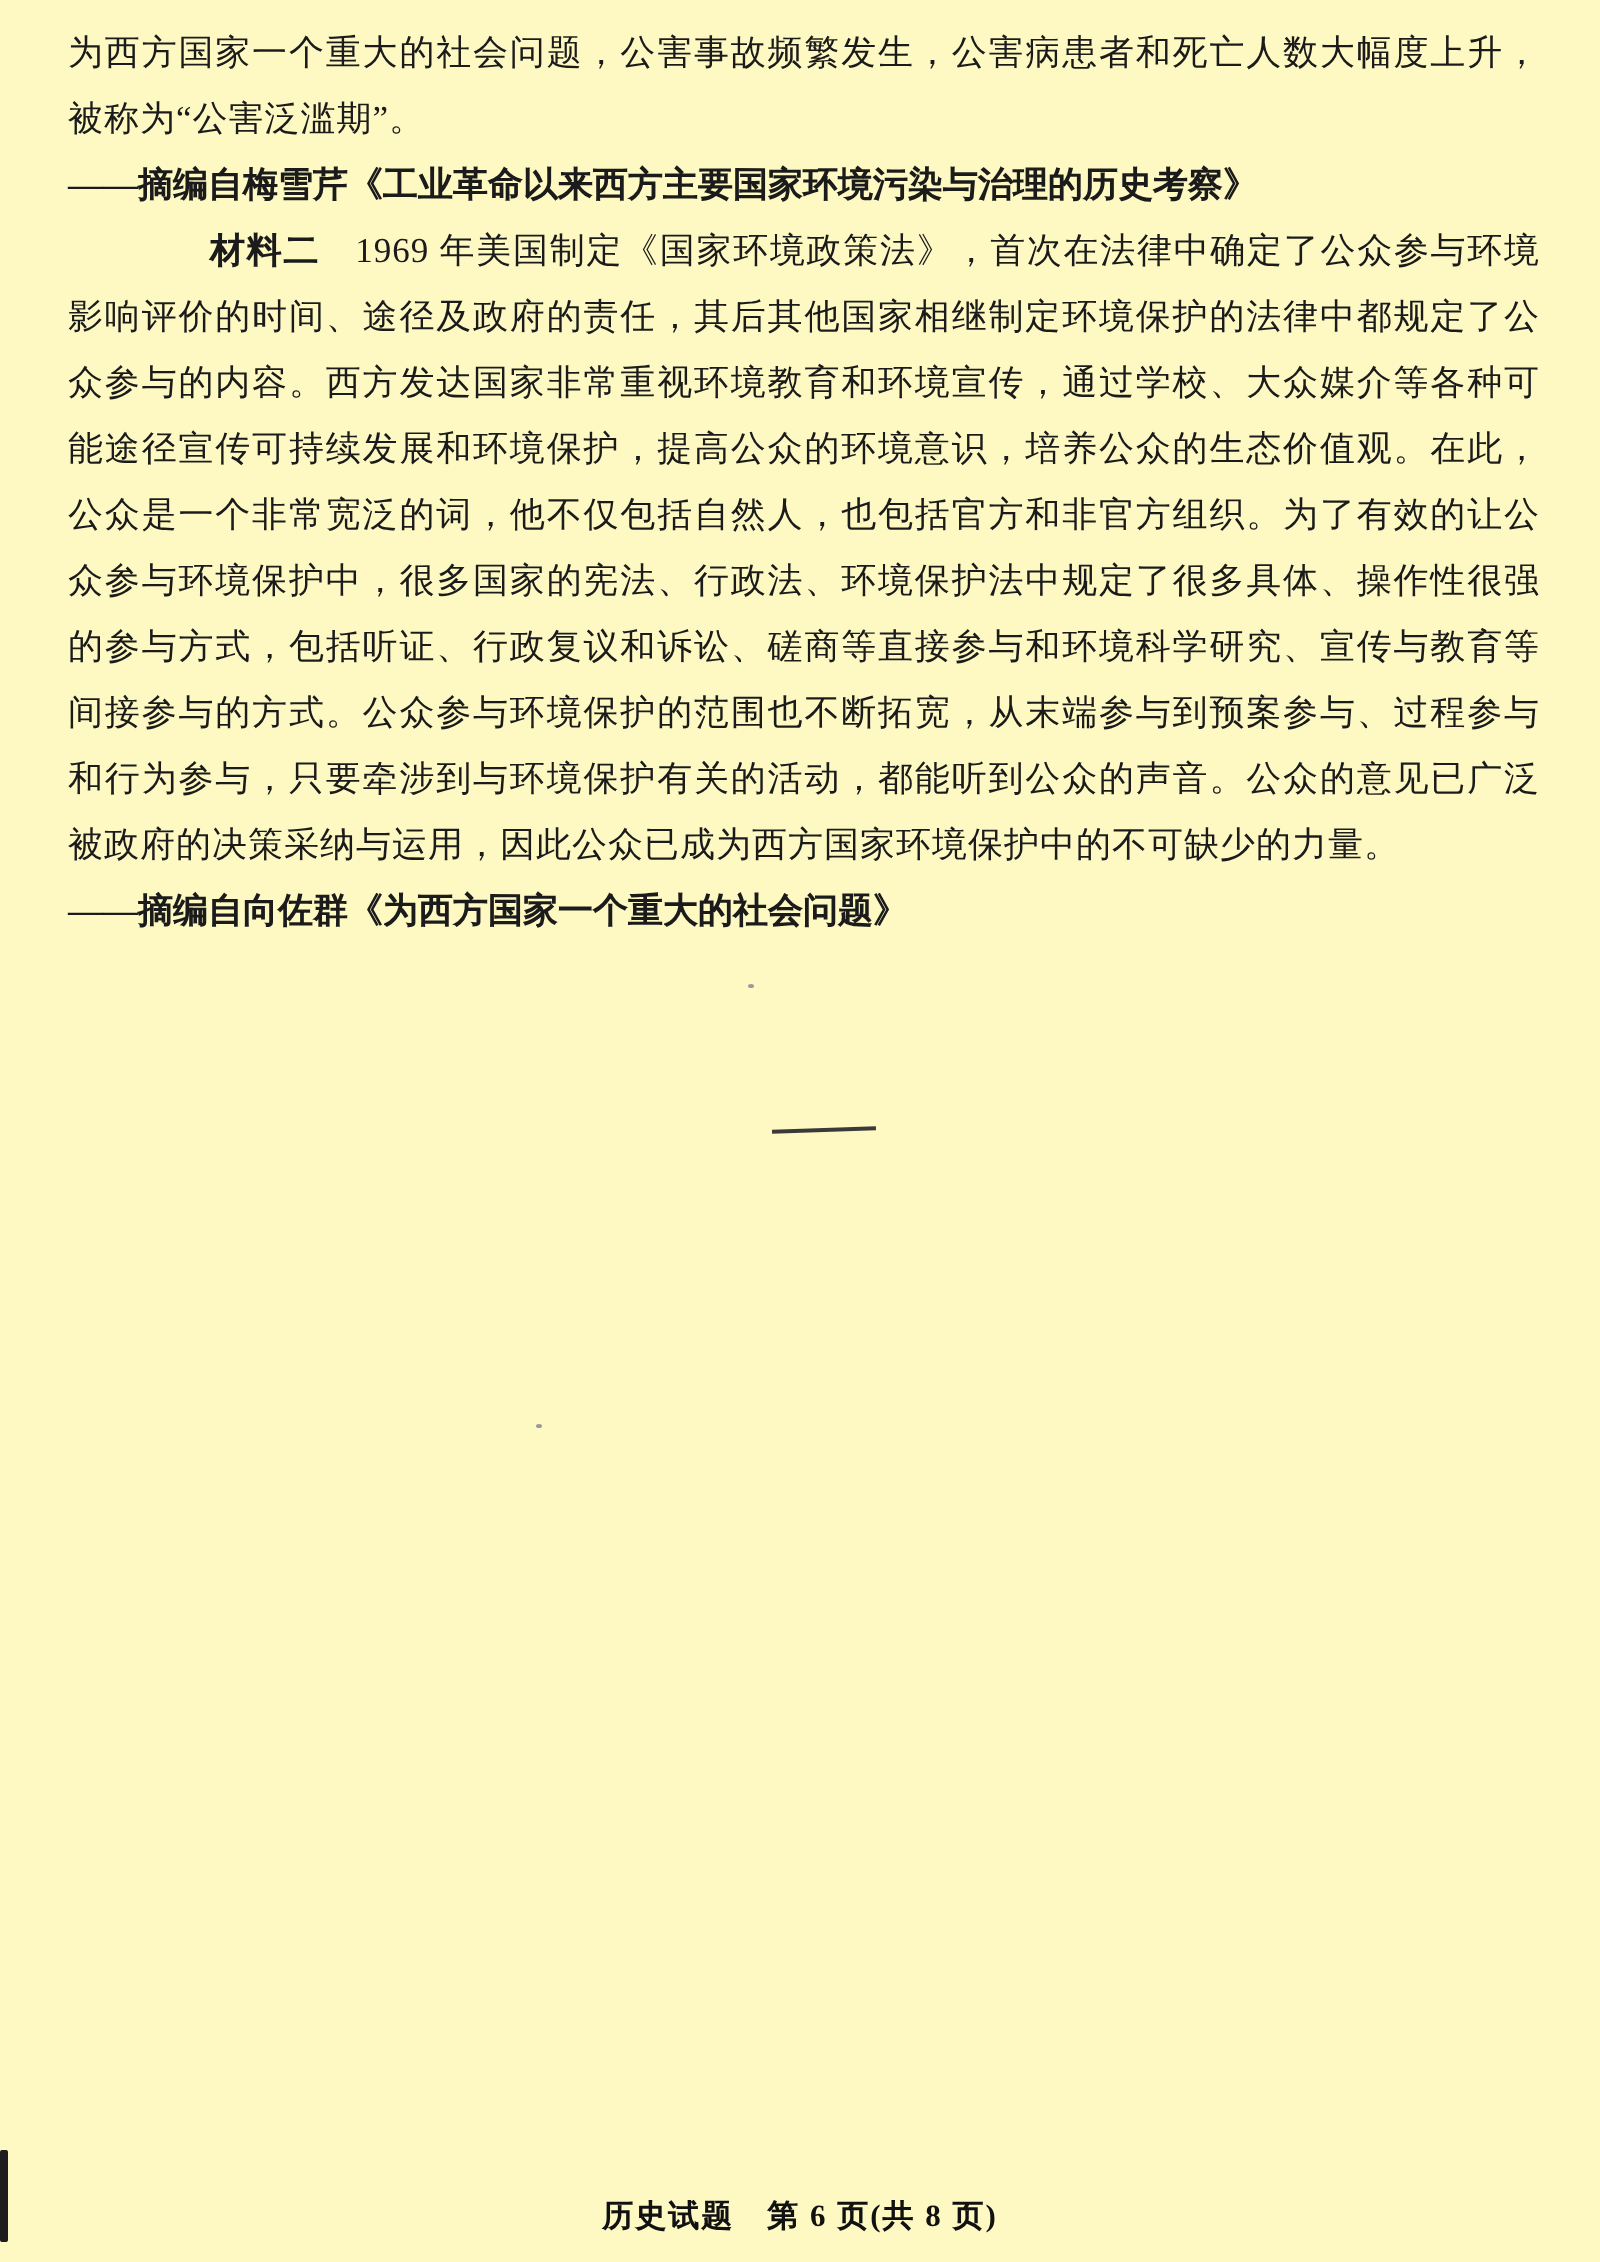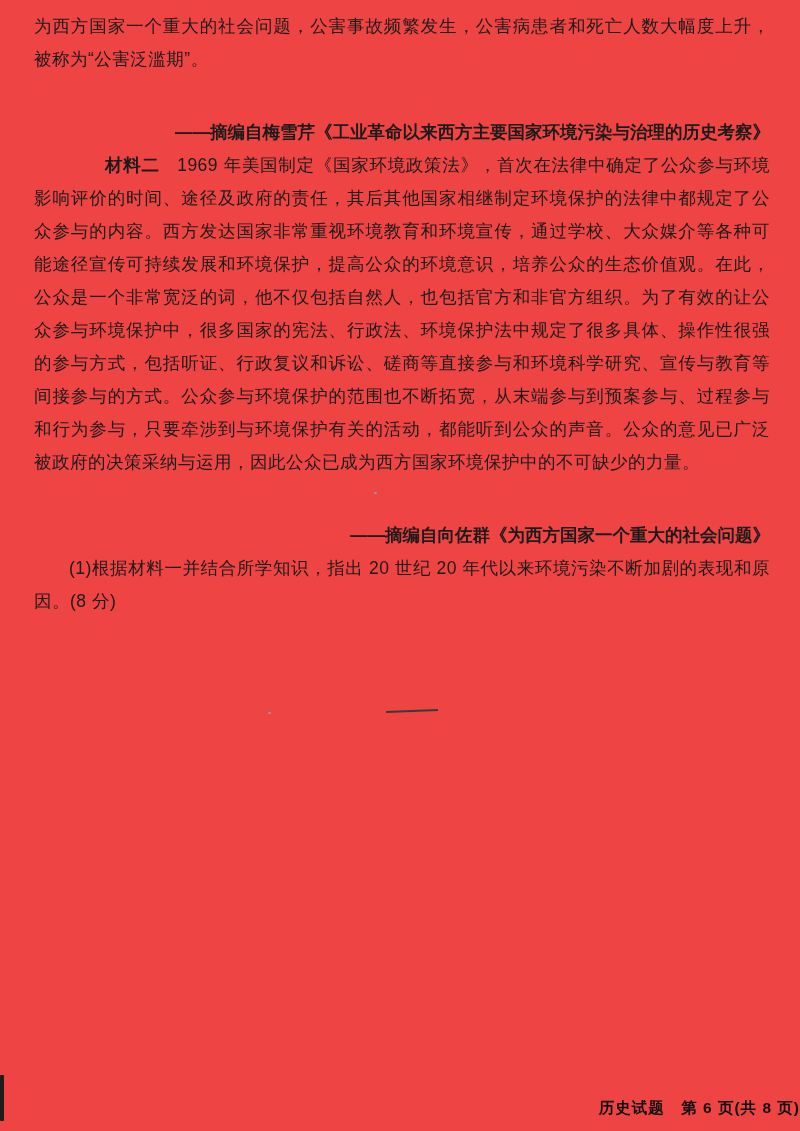--- a/index.html
+++ b/index.html
@@ -1,41 +1,39 @@
 <!DOCTYPE html>
 <html><head>
 <meta charset="utf-8">
 <style>
   html, body { margin: 0; padding: 0; background: #ffffff; }
   .page {
     position: relative;
     width: 800px;
     height: 1131px;
     margin: 0 auto;
-    background: #ef4444;
-    font-family: Liberation Sans, sans-serif;
+    background: #fef9c3;
+    font-family: Liberation Serif, serif;
     color: #1b1b1b;
     overflow: hidden;
   }
   .content {
     position: absolute;
     top: 10px;
     left: 34px;
     right: 30px;
     font-size: 17.5px;
     line-height: 33px;
     text-align: justify;
     letter-spacing: 0.5px;
   }
   p { margin: 0; padding: 0; }
   .attr {
-    text-align: right;
     font-weight: bold;
     letter-spacing: 0;
-    margin-top: 40px;
   }
   .indent { text-indent: 2em; }
   .bold-label { font-weight: bold; margin-right: 1em; margin-left: 36px; }
   .answer-space {
     position: relative;
     height: 252px;
   }
   .stray-mark {
     position: absolute;
     left: 352px;
@@ -44,21 +42,21 @@
     height: 0;
     border-top: 2px solid #3a3a3a;
     transform: rotate(-2deg);
   }
   .answer-space-2 { height: 286px; }
   .footer {
     position: absolute;
     bottom: 12px;
     left: 0;
     width: 100%;
-    text-align: right;
+    text-align: center;
     font-size: 15.5px;
     font-weight: bold;
     color: #111;
     letter-spacing: 1px;
   }
   .edge-artifact {
     position: absolute;
     left: 0;
     bottom: 10px;
     width: 4px;
@@ -81,21 +79,20 @@
   <div class="content">
 
     <p class="body-text">为西方国家一个重大的社会问题，公害事故频繁发生，公害病患者和死亡人数大幅度上升，被称为“公害泛滥期”。</p>
 
     <p class="attr">——摘编自梅雪芹《工业革命以来西方主要国家环境污染与治理的历史考察》</p>
 
     <p class="body-text indent"><span class="bold-label">材料二</span><span>1969 年美国制定《国家环境政策法》，首次在法律中确定了公众参与环境影响评价的时间、途径及政府的责任，其后其他国家相继制定环境保护的法律中都规定了公众参与的内容。西方发达国家非常重视环境教育和环境宣传，通过学校、大众媒介等各种可能途径宣传可持续发展和环境保护，提高公众的环境意识，培养公众的生态价值观。在此，公众是一个非常宽泛的词，他不仅包括自然人，也包括官方和非官方组织。为了有效的让公众参与环境保护中，很多国家的宪法、行政法、环境保护法中规定了很多具体、操作性很强的参与方式，包括听证、行政复议和诉讼、磋商等直接参与和环境科学研究、宣传与教育等间接参与的方式。公众参与环境保护的范围也不断拓宽，从末端参与到预案参与、过程参与和行为参与，只要牵涉到与环境保护有关的活动，都能听到公众的声音。公众的意见已广泛被政府的决策采纳与运用，因此公众已成为西方国家环境保护中的不可缺少的力量。</span></p>
 
     <p class="attr">——摘编自向佐群《为西方国家一个重大的社会问题》</p>
 
-    <p class="body-text indent">(1)根据材料一并结合所学知识，指出 20 世纪 20 年代以来环境污染不断加剧的表现和原因。(8 分)</p>
 
     <div class="answer-space">
       <div class="stray-mark"></div>
     </div>
 
 
     <div class="answer-space answer-space-2"></div>
 
   </div>
 

